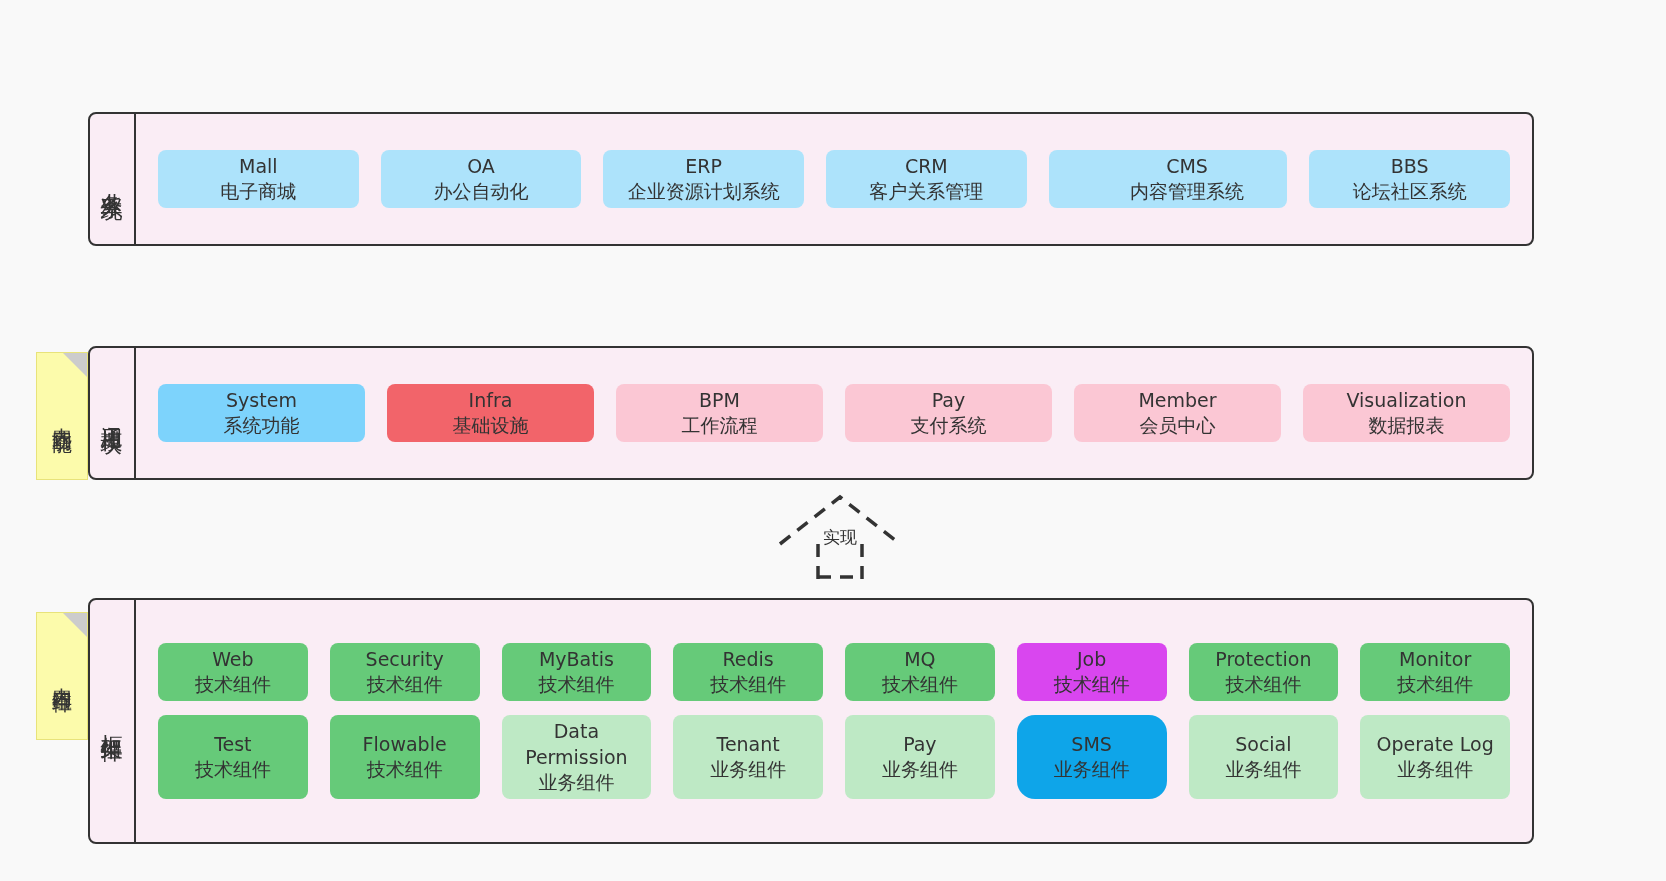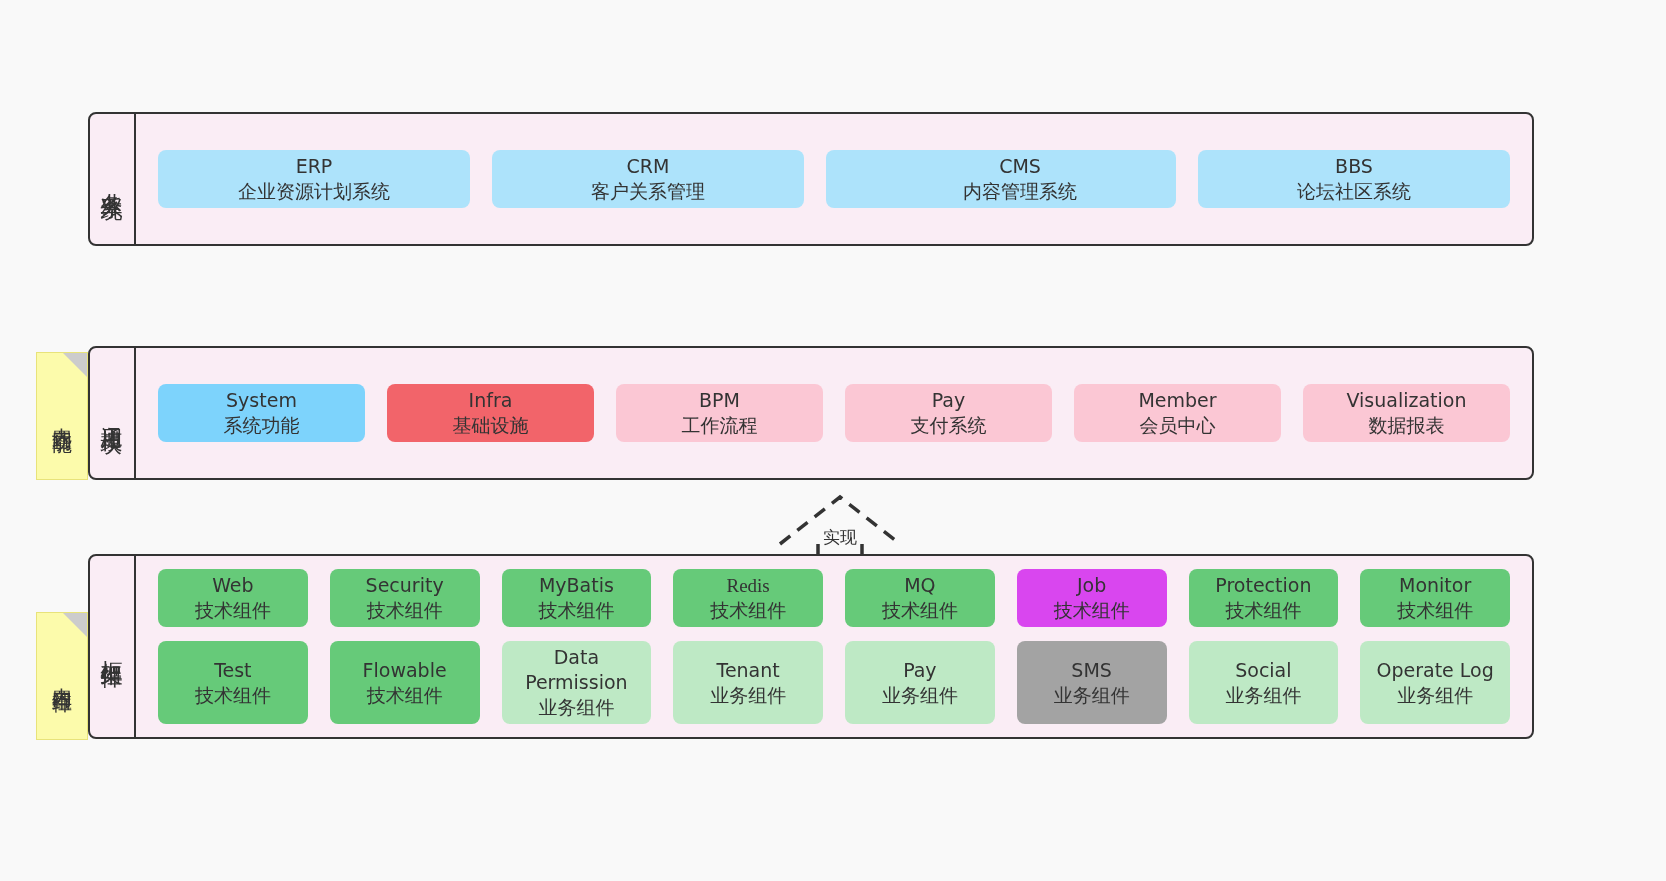--- a/index.html
+++ b/index.html
@@ -129,20 +129,28 @@
 
 <div class="canvas">
 
   <div class="layer" id="layer-business" style="left:88px; top:112px; width:1446px; height:134px;">
     <div class="layer-title">
       <span>业务系统</span>
     </div>
     <div class="layer-body">
       <div class="row">
         <div class="cell" style="background:#ade3fb;">
+          <span class="en">Mall</span>
+          <span class="cn">电子商城</span>
+        </div>
+        <div class="cell" style="background:#ade3fb;">
+          <span class="en">OA</span>
+          <span class="cn">办公自动化</span>
+        </div>
+        <div class="cell" style="background:#ade3fb;">
           <span class="en">ERP</span>
           <span class="cn">企业资源计划系统</span>
         </div>
         <div class="cell" style="background:#ade3fb;">
           <span class="en">CRM</span>
           <span class="cn">客户关系管理</span>
         </div>
         <div class="cell" style="background:#ade3fb;padding-left:44px;">
           <span class="en">CMS</span>
           <span class="cn">内容管理系统</span>
@@ -203,40 +211,40 @@
       <path d="M48 88 L92 88" fill="none" stroke="#333333" stroke-width="3.5" stroke-dasharray="13 9"></path>
     </svg>
     <div class="connector-label" style="top:37px;">实现</div>
   </div>
 
   <div class="note" style="left:36px; top:612px; width:52px; height:128px;">
     <div class="fold"></div>
     <span>内置组件</span>
   </div>
 
-  <div class="layer" id="layer-framework" style="left:88px; top:554px; width:1446px; height:185px;">
+  <div class="layer" id="layer-framework" style="left:88px; top:598px; width:1446px; height:246px;">
     <div class="layer-title">
       <span>框架组件</span>
     </div>
     <div class="layer-body">
 
       <div class="row">
         <div class="cell" style="background:#66ca79;">
           <span class="en">Web</span>
           <span class="cn">技术组件</span>
         </div>
         <div class="cell" style="background:#66ca79;">
           <span class="en">Security</span>
           <span class="cn">技术组件</span>
         </div>
         <div class="cell" style="background:#66ca79;">
           <span class="en">MyBatis</span>
           <span class="cn">技术组件</span>
         </div>
-        <div class="cell" style="background:#66ca79;font-family:Liberation Serif, serif;">
+        <div class="cell" style="background:#66ca79;">
           <span class="en">Redis</span>
           <span class="cn">技术组件</span>
         </div>
         <div class="cell" style="background:#66ca79;">
           <span class="en">MQ</span>
           <span class="cn">技术组件</span>
         </div>
         <div class="cell" style="background:#d946ef;">
           <span class="en">Job</span>
           <span class="cn">技术组件</span>
@@ -265,21 +273,21 @@
           <span class="cn">业务组件</span>
         </div>
         <div class="cell" style="background:#bee9c5;">
           <span class="en">Tenant</span>
           <span class="cn">业务组件</span>
         </div>
         <div class="cell" style="background:#bee9c5;">
           <span class="en">Pay</span>
           <span class="cn">业务组件</span>
         </div>
-        <div class="cell" style="background:#a3a3a3;">
+        <div class="cell" style="background:#0ea5e9;border-radius:18px;">
           <span class="en">SMS</span>
           <span class="cn">业务组件</span>
         </div>
         <div class="cell" style="background:#bee9c5;">
           <span class="en">Social</span>
           <span class="cn">业务组件</span>
         </div>
         <div class="cell" style="background:#bee9c5;">
           <span class="en">Operate Log</span>
           <span class="cn">业务组件</span>

